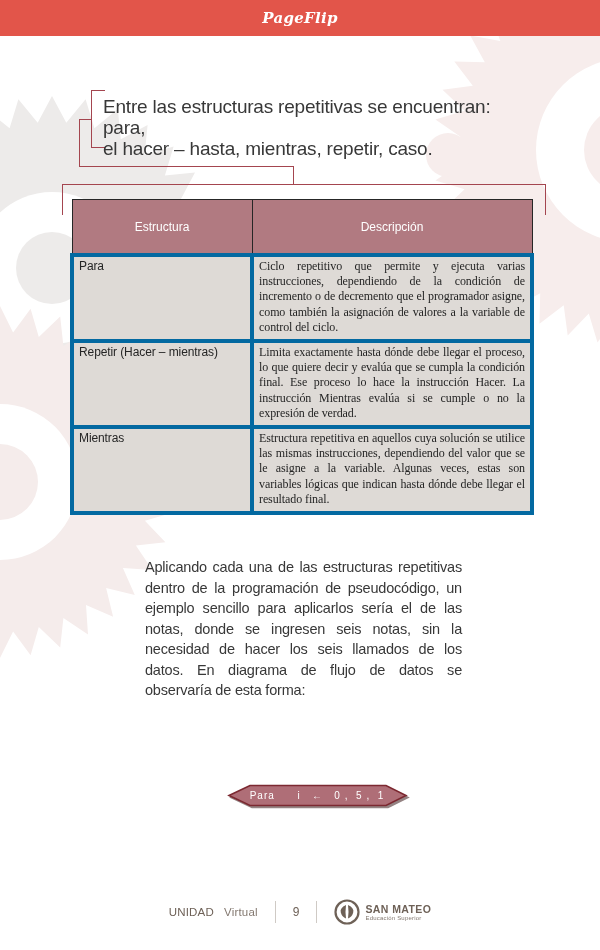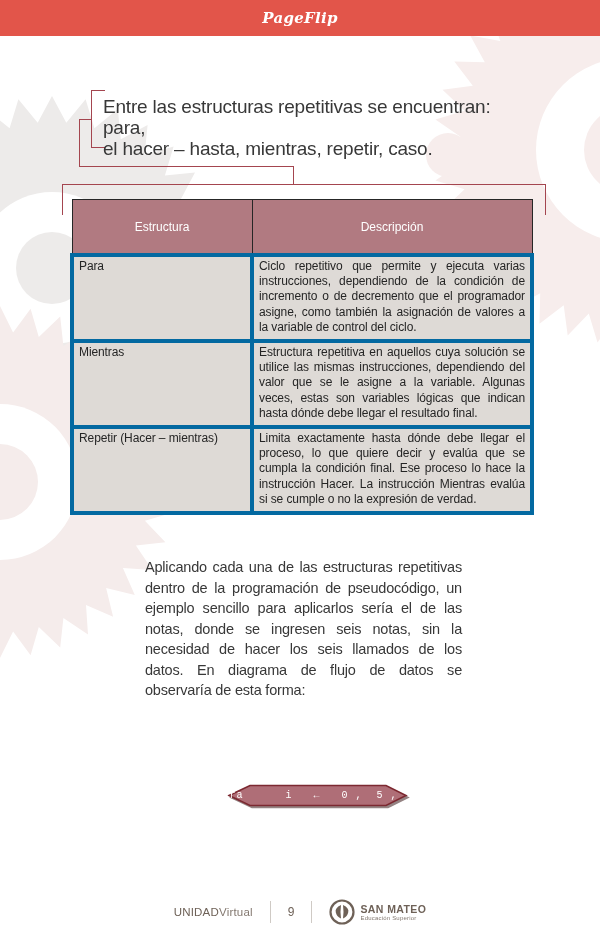--- a/index.html
+++ b/index.html
@@ -42,44 +42,44 @@
   table.struct col.c2{width:280px;}
   table.struct th{
     background:var(--table-header-bg,#b17a81);color:#fff;font-weight:400;
     font-size:12px;height:17px;padding:18px 2px;border:1px solid #262626;
   }
   table.struct td{
     background:var(--cell-bg,#dedad6);border:4px solid #0369a1;
     vertical-align:top;font-size:12px;line-height:15.2px;color:#252525;
     padding:2px 5px 4px 5px;letter-spacing:-.1px;
   }
-  table.struct td.desc{text-align:justify;}
+  table.struct td.desc{text-align:justify;font-family:Liberation Serif, serif;}
   
   .bodytext{position:absolute;left:145px;top:545px;width:317px;}
   .bodytext p{
     margin:12px 0 13px 0;font-size:14.5px;line-height:20.5px;color:#383838;
     text-align:justify;letter-spacing:-.2px;
   }
   
   .hex-wrap{position:absolute;left:225px;top:784px;width:184px;height:26px;}
   .hex-wrap svg{position:absolute;left:0;top:0;filter:drop-shadow(2px 2px 0 rgba(60,30,30,.55));}
   .hex-label{
     position:absolute;left:0;top:0;width:184px;height:23px;
     display:flex;align-items:center;justify-content:center;
-    color:#fff;font-size:10px;white-space:pre;letter-spacing:1px;font-family:Liberation Mono, monospace;
+    color:#fff;font-size:10px;white-space:pre;letter-spacing:1px;
   }
   
   .footer{
     position:absolute;left:0;top:897px;width:600px;height:30px;
     display:flex;align-items:center;justify-content:center;gap:17px;
     color:var(--footer-brown,#6e6157);
   }
   .brand{font-size:11.5px;letter-spacing:.2px;}
   .brand b{font-weight:400;}
-  .brand span{font-weight:400;opacity:.85;}
+  .brand span{font-weight:400;opacity:.85;padding-left:10px;}
   .vdiv{width:1px;height:22px;background:#cfcac5;}
   .pagenum{font-size:12px;}
   .sm-logo{display:flex;align-items:center;gap:5px;}
   .sm-text .nm{font-size:10.5px;font-weight:700;letter-spacing:.4px;line-height:11px;}
   .sm-text .sub{font-size:6px;letter-spacing:.2px;opacity:.85;}
 </style>
 </head>
 <body>
 
 <div class="page">
@@ -125,26 +125,26 @@
         <th>Estructura</th>
         <th>Descripción</th>
       </tr>
     </thead>
     <tbody>
       <tr>
         <td>Para</td>
         <td class="desc">Ciclo repetitivo que permite y ejecuta varias instrucciones, dependiendo de la condición de incremento o de decremento que el programador asigne, como también la asignación de valores a la variable de control del ciclo.</td>
       </tr>
       <tr>
+        <td>Repetir (Hacer – mientras)</td>
+        <td class="desc">Limita exactamente hasta dónde debe llegar el proceso, lo que quiere decir y evalúa que se cumpla la condición final. Ese proceso lo hace la instrucción Hacer. La instrucción Mientras evalúa si se cumple o no la expresión de verdad.</td>
+      </tr>
+      <tr>
         <td>Mientras</td>
         <td class="desc">Estructura repetitiva en aquellos cuya solución se utilice las mismas instrucciones, dependiendo del valor que se le asigne a la variable. Algunas veces, estas son variables lógicas que indican hasta dónde debe llegar el resultado final.</td>
-      </tr>
-      <tr>
-        <td>Repetir (Hacer – mientras)</td>
-        <td class="desc">Limita exactamente hasta dónde debe llegar el proceso, lo que quiere decir y evalúa que se cumpla la condición final. Ese proceso lo hace la instrucción Hacer. La instrucción Mientras evalúa si se cumple o no la expresión de verdad.</td>
       </tr>
     </tbody>
   </table>
 
   <div class="bodytext">
     <p>Aplicando cada una de las estructuras repetitivas dentro de la programación de pseudocódigo, un ejemplo sencillo para aplicarlos sería el de las notas, donde  se ingresen seis notas, sin la necesidad de hacer los seis llamados de los datos. En diagrama de flujo de datos se observaría de esta forma:</p>
   </div>
 
   <div class="hex-wrap">
     <svg width="184" height="26">

